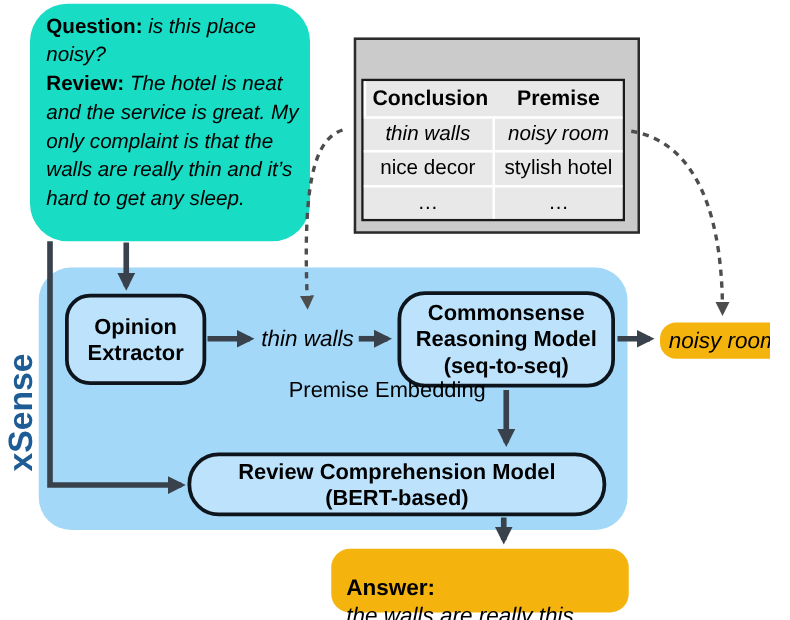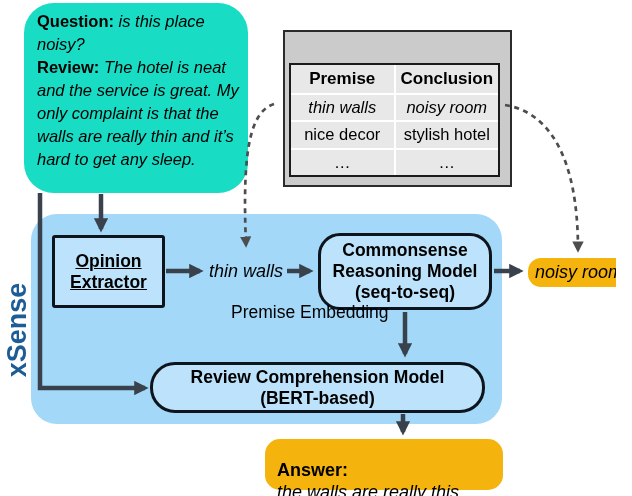--- a/index.html
+++ b/index.html
@@ -56,21 +56,21 @@
   }
 
   
   .node{
     background:var(--node_blue);border:3px solid var(--node_border);
     box-sizing:border-box;display:flex;flex-direction:column;
     align-items:center;justify-content:center;
     font-weight:bold;font-size:17.5px;line-height:21px;text-align:center;
   }
   .node span{display:block;}
-  .opinion-node{left:52px;top:235px;width:113px;height:73px;border-radius:3px;text-decoration:underline;}
+  .opinion-node{left:52px;top:235px;width:113px;height:73px;border-radius:20px;}
   .commonsense-node{left:318px;top:233px;width:174px;height:77px;border-radius:22px;}
   .review-node{left:150px;top:362px;width:335px;height:51px;border-radius:25px;}
 
   
   .thin-walls{
     left:246px;top:271px;transform:translate(-50%,-50%);
     font-style:italic;font-size:18px;white-space:nowrap;
   }
   .premise-embedding{
     left:231px;top:312px;transform:translateY(-50%);
@@ -99,22 +99,22 @@
 <div class="canvas">
 
   <div class="abs query-box">
     <p><span class="lbl">Question:</span><span class="ital"> is this place noisy?</span></p>
     <p><span class="lbl">Review:</span><span class="ital"> The hotel is neat and the service is great. My only complaint is that the walls are really thin and it’s hard to get any sleep.</span></p>
   </div>
 
   <div class="abs kb-outer">
     <div class="kb-table">
       <div class="kb-row kb-head">
+        <div class="kb-cell c2">Conclusion</div>
         <div class="kb-cell c1">Premise</div>
-        <div class="kb-cell c2">Conclusion</div>
       </div>
       <div class="kb-row kb-italic">
         <div class="kb-cell c1">thin walls</div>
         <div class="kb-cell c2">noisy room</div>
       </div>
       <div class="kb-row">
         <div class="kb-cell c1">nice decor</div>
         <div class="kb-cell c2">stylish hotel</div>
       </div>
       <div class="kb-row">

